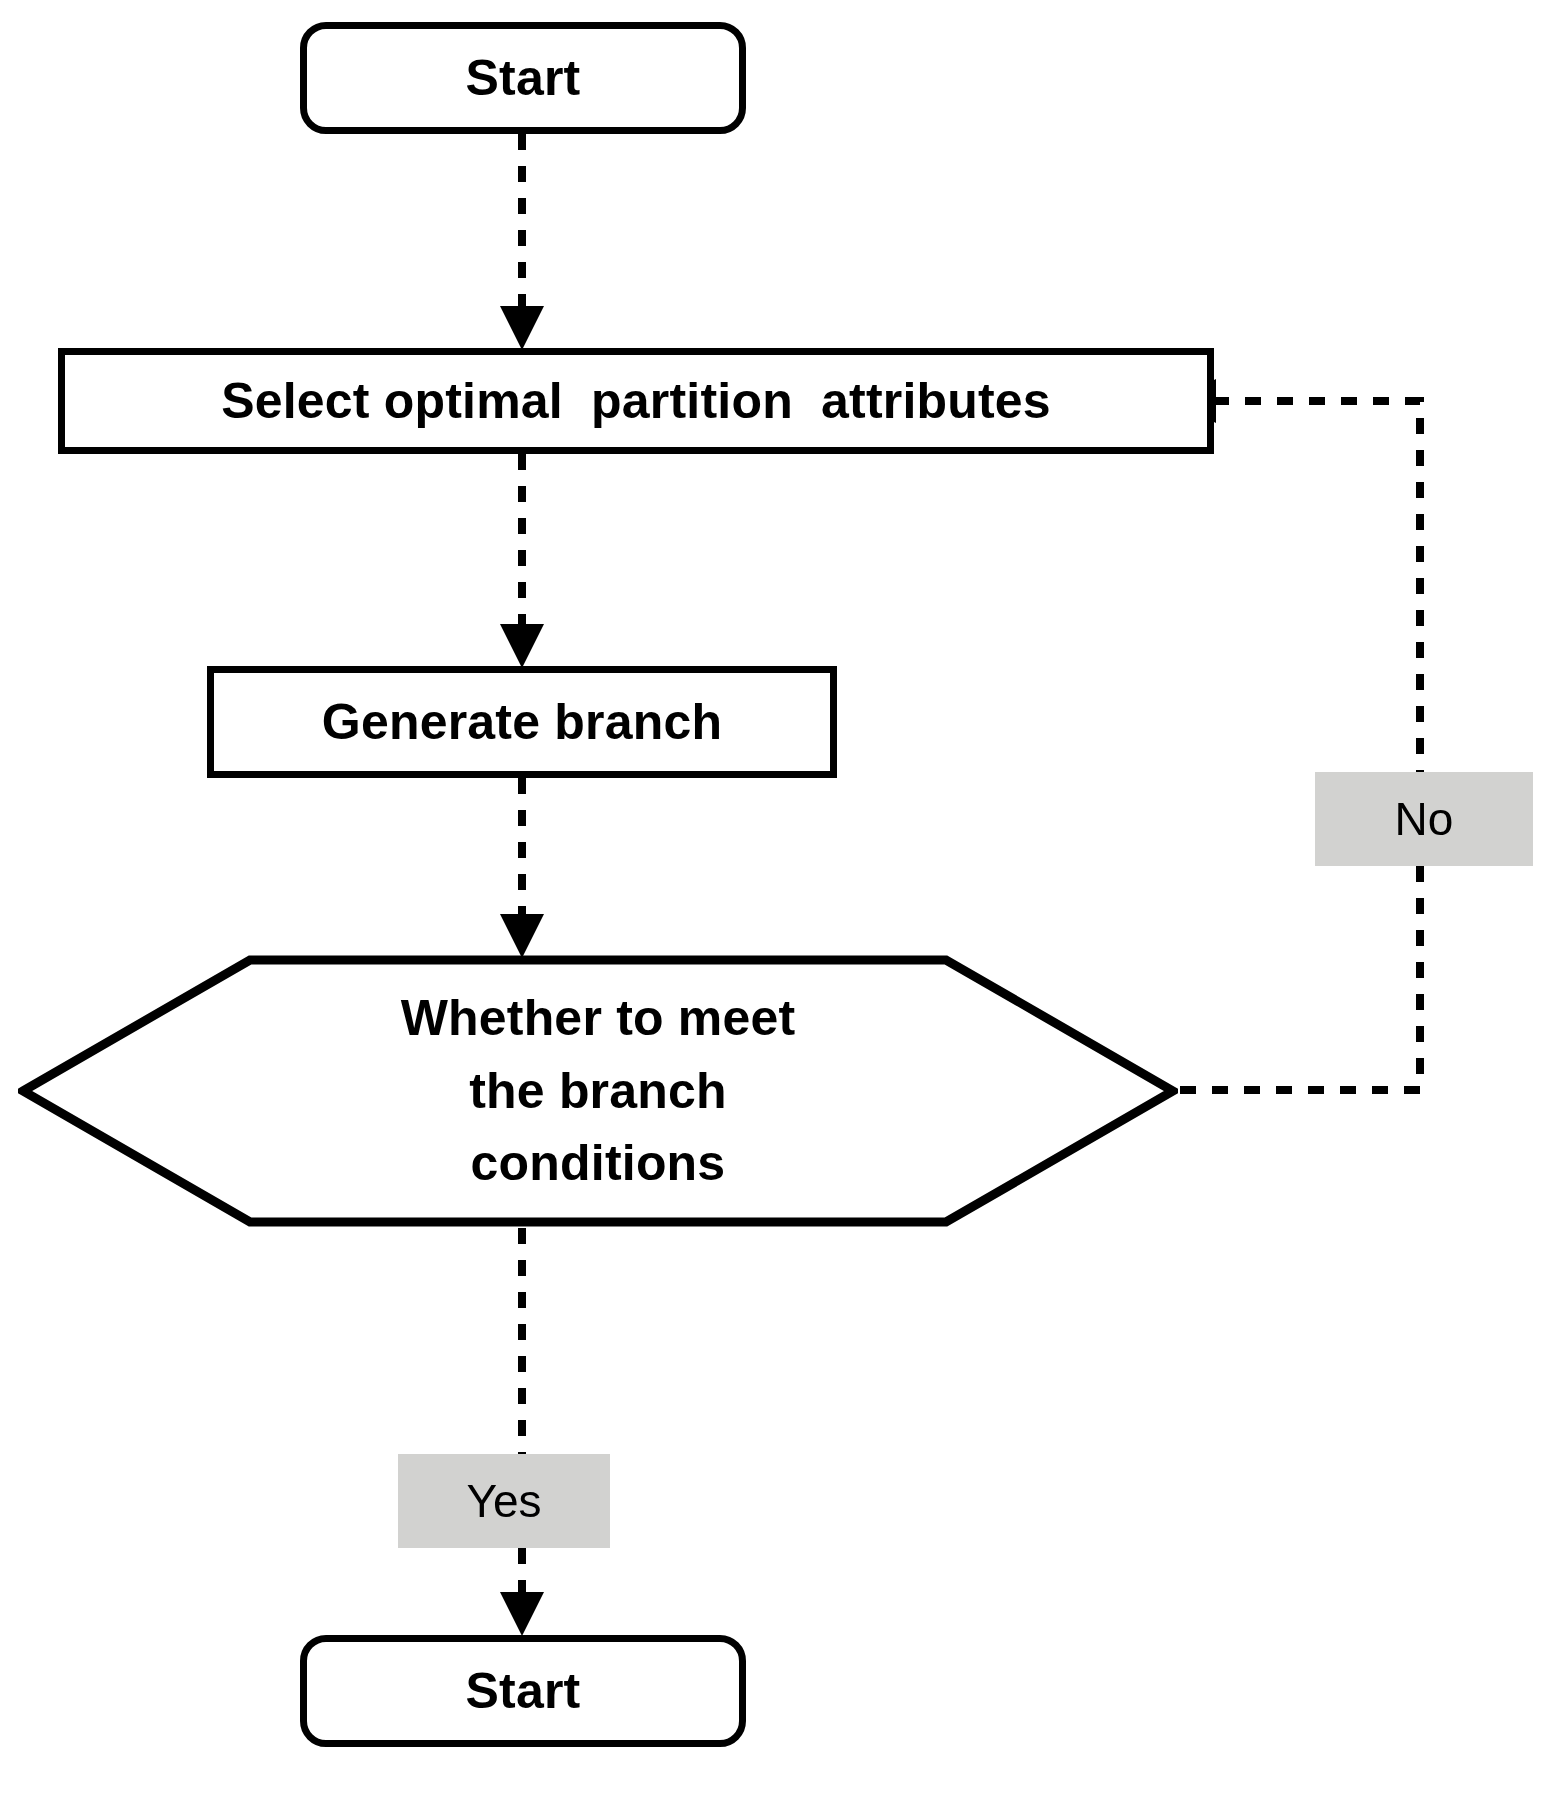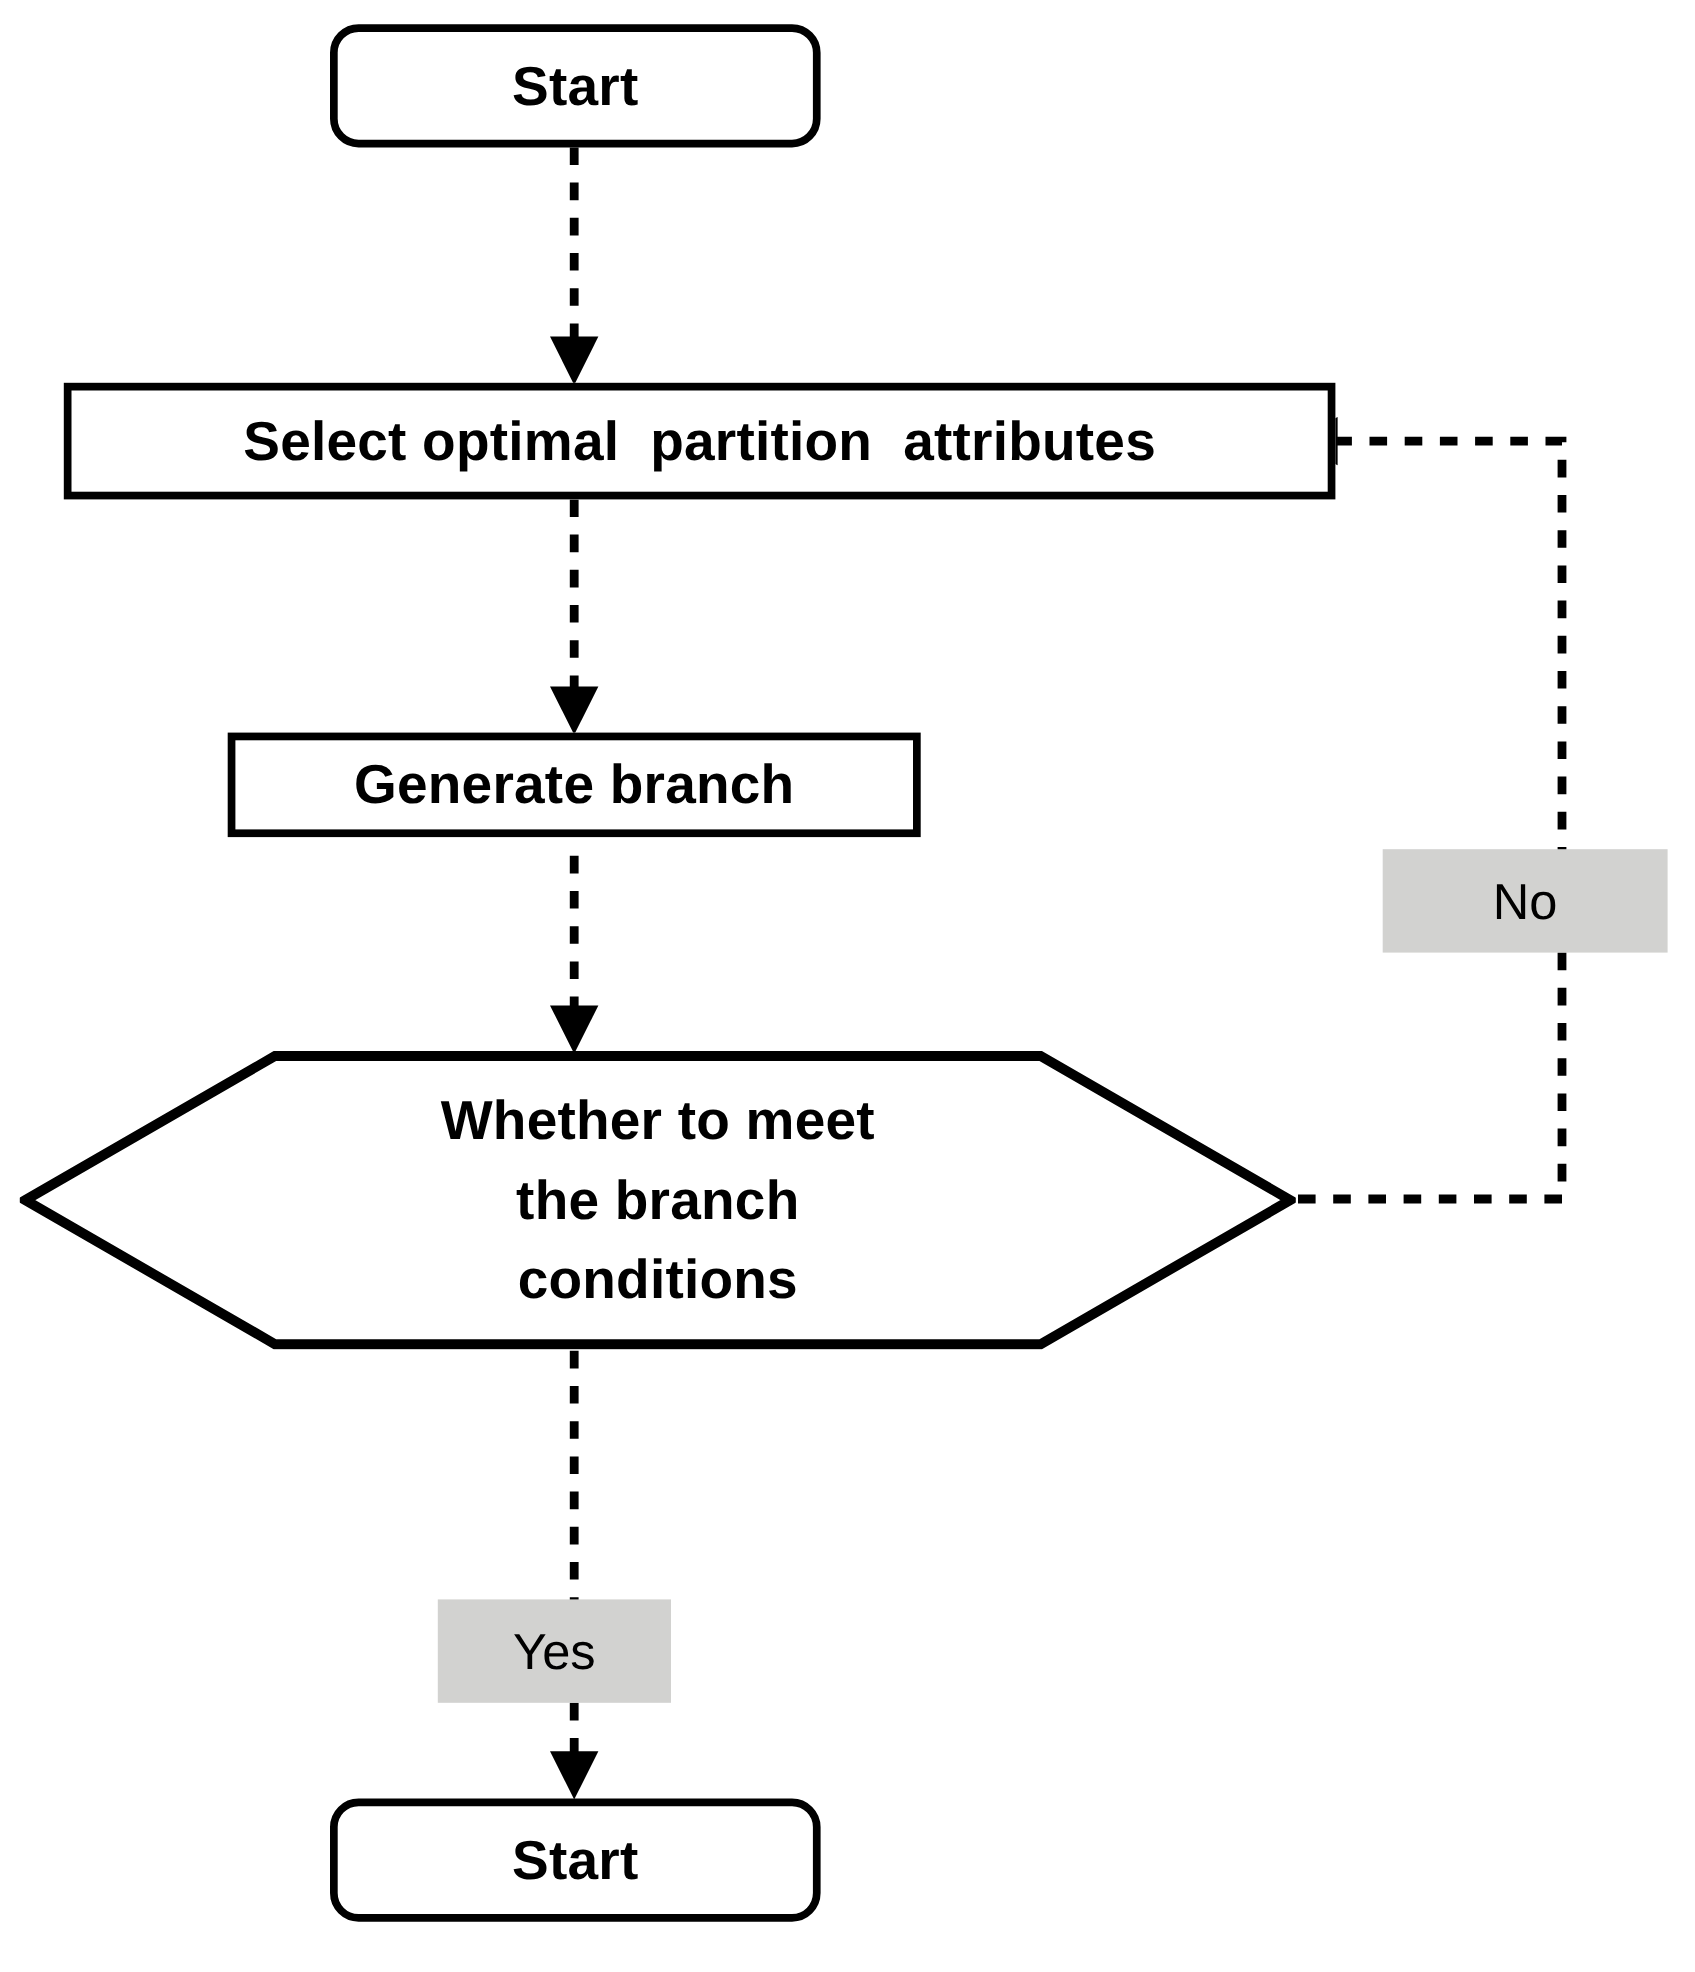--- a/index.html
+++ b/index.html
@@ -52,21 +52,21 @@
     left: 300px; top: 22px; width: 446px; height: 112px;
   }
   #node-start-top .node-label { font-size: 50px; }
   
   #node-select {
     left: 12px; top: 348px; width: 1156px; height: 106px; margin-left: 46px;
   }
   #node-select .node-label { font-size: 50px; }
   
   #node-generate {
-    left: 207px; top: 666px; width: 630px; height: 95px;
+    left: 207px; top: 666px; width: 630px; height: 112px;
   }
   #node-generate .node-label { font-size: 50px; }
   
   #node-decision {
     left: 18px; top: 955px; width: 1160px; height: 272px;
     border: none; background: transparent;
   }
   #node-decision .hex-svg {
     position: absolute; left: 0; top: 0; width: 100%; height: 100%;
   }
@@ -87,21 +87,21 @@
     display: flex;
     align-items: center;
     justify-content: center;
     color: #000000;
     font-size: 46px;
     font-weight: normal;
     background: #d2d2d0;
     z-index: 3;
   }
   #label-no {
-    left: 1257px; top: 772px; width: 259px; height: 94px;
+    left: 1315px; top: 772px; width: 218px; height: 94px;
   }
   #label-yes {
     left: 398px; top: 1454px; width: 212px; height: 94px;
   }
 </style>
 </head>
 <body>
 
 <div id="stage">
 

